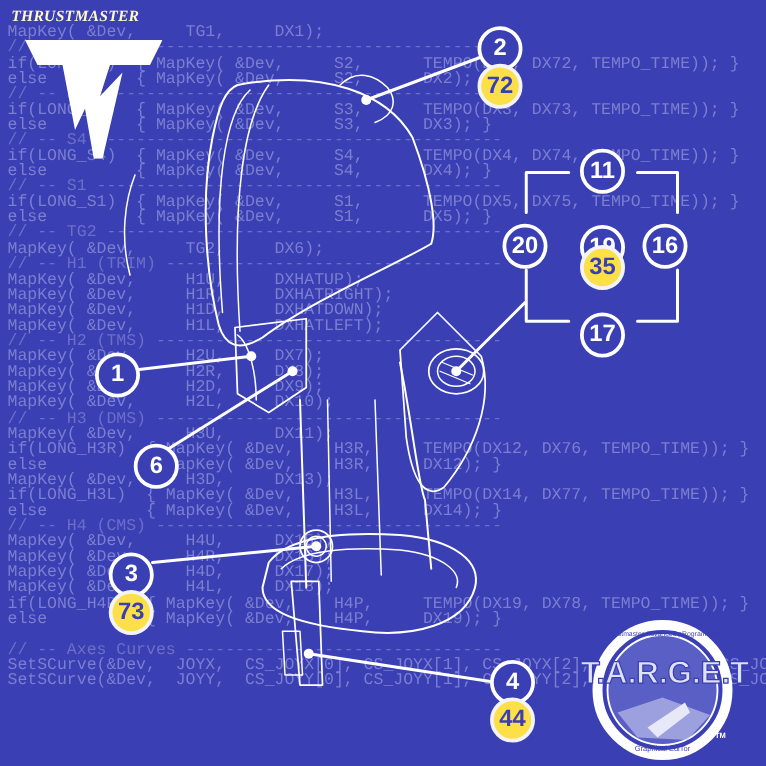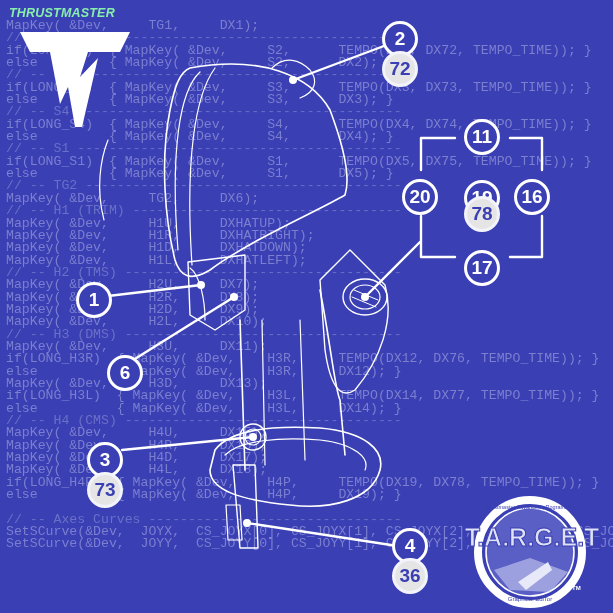--- a/index.html
+++ b/index.html
@@ -2,23 +2,23 @@
 <html><head>
 <meta charset="utf-8">
 <style>
   html, body { margin:0; padding:0; }
   body { width:613px; height:613px; overflow:hidden; background:#3a3fb3; position:relative; font-family:"Liberation Sans", sans-serif; }
   #stage { position:absolute; left:0; top:0; width:613px; height:613px; background:#3a3fb3; overflow:hidden; }
   .code { position:absolute; left:6px; top:0; margin:0; font-family:"Liberation Mono", monospace; font-size:13.2px; line-height:12.35px; color:#7a7fd0; white-space:pre; }
   .code .ln { display:block; height:12.35px; }
   .code .cm { color:#6a70c8; }
   svg.overlay { position:absolute; left:0; top:0; width:613px; height:613px; }
-  .brand { position:absolute; left:9px; top:6px; color:#86efac; font-family:Liberation Sans, sans-serif; font-weight:bold; font-style:italic; font-size:12.5px; letter-spacing:0.2px; }
+  .brand { position:absolute; left:9px; top:6px; color:#fef9c3; font-family:Liberation Serif, serif; font-weight:bold; font-style:italic; font-size:12.5px; letter-spacing:0.2px; }
   .badge { position:absolute; width:36px; height:36px; border:3px solid #fff; border-radius:50%; box-sizing:border-box; color:#fff; font-weight:bold; font-size:19px; display:flex; align-items:center; justify-content:center; background:#3a3fb3; font-family:"Liberation Sans", sans-serif; }
-  .badge.filled { background:#e5e5e5; color:#3a3fb3; border-color:#f2f3fb; }
+  .badge.filled { background:#fde047; color:#3a3fb3; border-color:#f2f3fb; }
   .target-logo { position:absolute; left:460px; top:490px; width:150px; height:120px; }
 </style>
 </head>
 <body>
 
 <div id="stage">
 
   <div class="code" id="code" style="top: 20px;"><span class="ln">MapKey( &amp;Dev,     TG1,     DX1);</span><span class="ln cm">// -----------------------------------------------</span><span class="ln">if(LONG_S2)  { MapKey( &amp;Dev,     S2,      TEMPO(DX2, DX72, TEMPO_TIME)); }</span><span class="ln">else         { MapKey( &amp;Dev,     S2,      DX2); }</span><span class="ln cm">// -- S3 -----------------------------------------</span><span class="ln">if(LONG_S3)  { MapKey( &amp;Dev,     S3,      TEMPO(DX3, DX73, TEMPO_TIME)); }</span><span class="ln">else         { MapKey( &amp;Dev,     S3,      DX3); }</span><span class="ln cm">// -- S4 -----------------------------------------</span><span class="ln">if(LONG_S4)  { MapKey( &amp;Dev,     S4,      TEMPO(DX4, DX74, TEMPO_TIME)); }</span><span class="ln">else         { MapKey( &amp;Dev,     S4,      DX4); }</span><span class="ln cm">// -- S1 -----------------------------------------</span><span class="ln">if(LONG_S1)  { MapKey( &amp;Dev,     S1,      TEMPO(DX5, DX75, TEMPO_TIME)); }</span><span class="ln">else         { MapKey( &amp;Dev,     S1,      DX5); }</span><span class="ln cm">// -- TG2 ----------------------------------------</span><span class="ln">MapKey( &amp;Dev,     TG2,     DX6);</span><span class="ln cm">// -- H1 (TRIM) ----------------------------------</span><span class="ln">MapKey( &amp;Dev,     H1U,     DXHATUP);</span><span class="ln">MapKey( &amp;Dev,     H1R,     DXHATRIGHT);</span><span class="ln">MapKey( &amp;Dev,     H1D,     DXHATDOWN);</span><span class="ln">MapKey( &amp;Dev,     H1L,     DXHATLEFT);</span><span class="ln cm">// -- H2 (TMS) -----------------------------------</span><span class="ln">MapKey( &amp;Dev,     H2U,     DX7);</span><span class="ln">MapKey( &amp;Dev,     H2R,     DX8);</span><span class="ln">MapKey( &amp;Dev,     H2D,     DX9);</span><span class="ln">MapKey( &amp;Dev,     H2L,     DX10);</span><span class="ln cm">// -- H3 (DMS) -----------------------------------</span><span class="ln">MapKey( &amp;Dev,     H3U,     DX11);</span><span class="ln">if(LONG_H3R)  { MapKey( &amp;Dev,    H3R,     TEMPO(DX12, DX76, TEMPO_TIME)); }</span><span class="ln">else          { MapKey( &amp;Dev,    H3R,     DX12); }</span><span class="ln">MapKey( &amp;Dev,     H3D,     DX13);</span><span class="ln">if(LONG_H3L)  { MapKey( &amp;Dev,    H3L,     TEMPO(DX14, DX77, TEMPO_TIME)); }</span><span class="ln">else          { MapKey( &amp;Dev,    H3L,     DX14); }</span><span class="ln cm">// -- H4 (CMS) -----------------------------------</span><span class="ln">MapKey( &amp;Dev,     H4U,     DX15);</span><span class="ln">MapKey( &amp;Dev,     H4R,     DX16);</span><span class="ln">MapKey( &amp;Dev,     H4D,     DX17);</span><span class="ln">MapKey( &amp;Dev,     H4L,     DX18);</span><span class="ln">if(LONG_H4P)  { MapKey( &amp;Dev,    H4P,     TEMPO(DX19, DX78, TEMPO_TIME)); }</span><span class="ln">else          { MapKey( &amp;Dev,    H4P,     DX19); }</span><span class="ln"></span><span class="ln cm">// -- Axes Curves --------------------------------</span><span class="ln">SetSCurve(&amp;Dev,  JOYX,  CS_JOYX[0], CS_JOYX[1], CS_JOYX[2], CS_JOYX[3], CS_JOYX[4]);</span><span class="ln">SetSCurve(&amp;Dev,  JOYY,  CS_JOYY[0], CS_JOYY[1], CS_JOYY[2], CS_JOYY[3], CS_JOYY[4]);</span></div>
 
   <svg class="overlay" viewBox="0 0 613 613" fill="none" stroke="#ffffff" stroke-width="1.6" stroke-linejoin="round" stroke-linecap="round">
@@ -84,25 +84,25 @@
   <div class="badge" style="left:382px;top:21px">2</div>
   <div class="badge filled" style="left:382px;top:51px">72</div>
 
   <div class="badge" style="left:76px;top:282px">1</div>
   <div class="badge" style="left:107px;top:355px">6</div>
 
   <div class="badge" style="left:87px;top:442px">3</div>
   <div class="badge filled" style="left:87px;top:472px" id="b73">73</div>
 
   <div class="badge" style="left:392px;top:528px">4</div>
-  <div class="badge filled" style="left:392px;top:558px">36</div>
+  <div class="badge filled" style="left:392px;top:558px">44</div>
 
   <div class="badge" style="left:464px;top:119px">11</div>
   <div class="badge" style="left:464px;top:180px">19</div>
-  <div class="badge filled" style="left:464px;top:196px">78</div>
+  <div class="badge filled" style="left:464px;top:196px">35</div>
   <div class="badge" style="left:402px;top:179px">20</div>
   <div class="badge" style="left:514px;top:179px">16</div>
   <div class="badge" style="left:464px;top:250px">17</div>
 
   <svg class="target-logo" viewBox="0 0 150 120">
     <circle cx="70" cy="62" r="52" fill="#3a3fb3" stroke="#ffffff" stroke-width="8"></circle>
     <circle cx="70" cy="62" r="44" fill="#5a5fc5" stroke="#ffffff" stroke-width="1.5"></circle>
     <path d="M34 80 L70 68 L108 82 L90 102 L50 100 Z" fill="#c8cbef" opacity="0.6"></path>
     <path d="M58 92 L88 72 L92 80 L66 100 Z" fill="#e8e9f8"></path>
     <rect x="8" y="30" width="128" height="32" fill="none"></rect>

